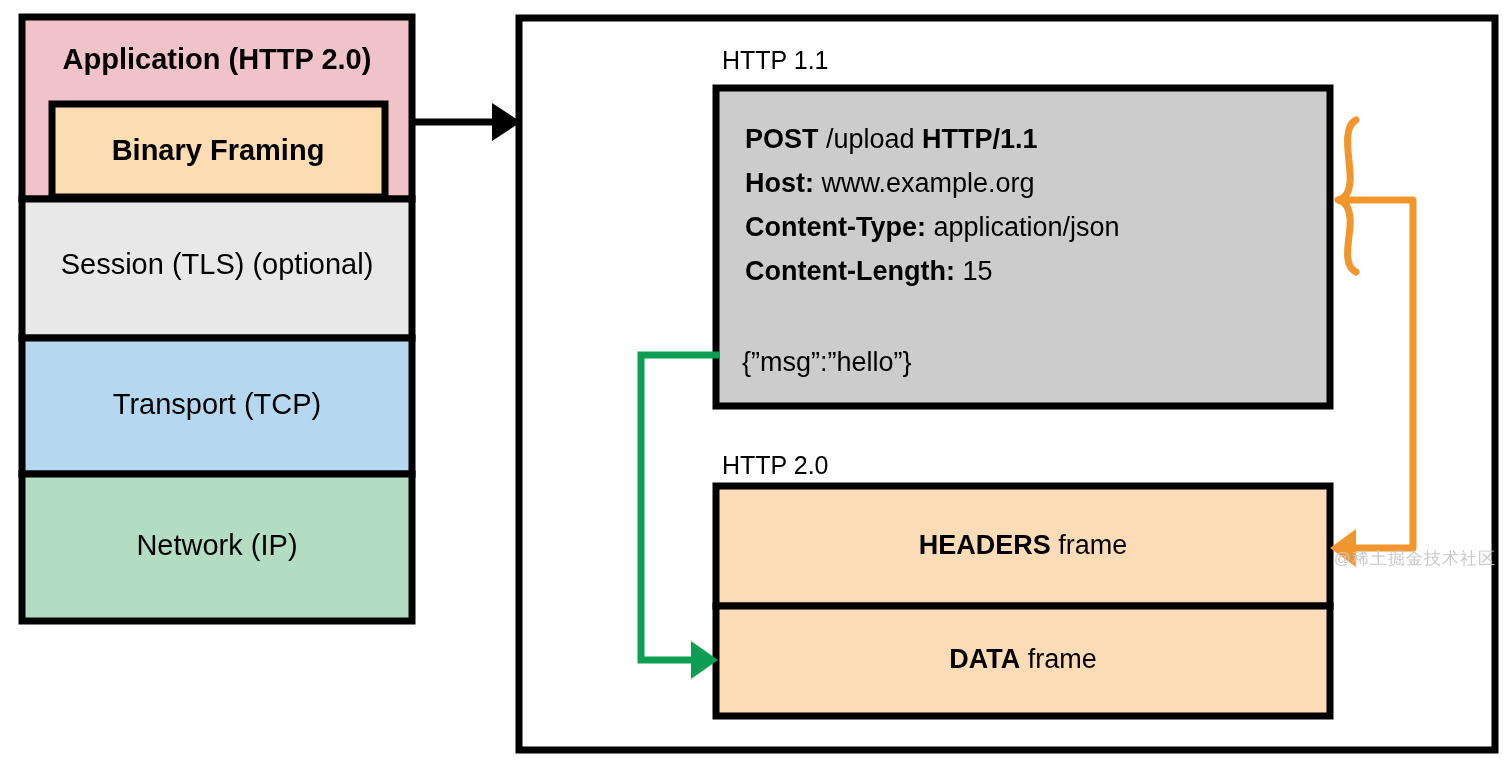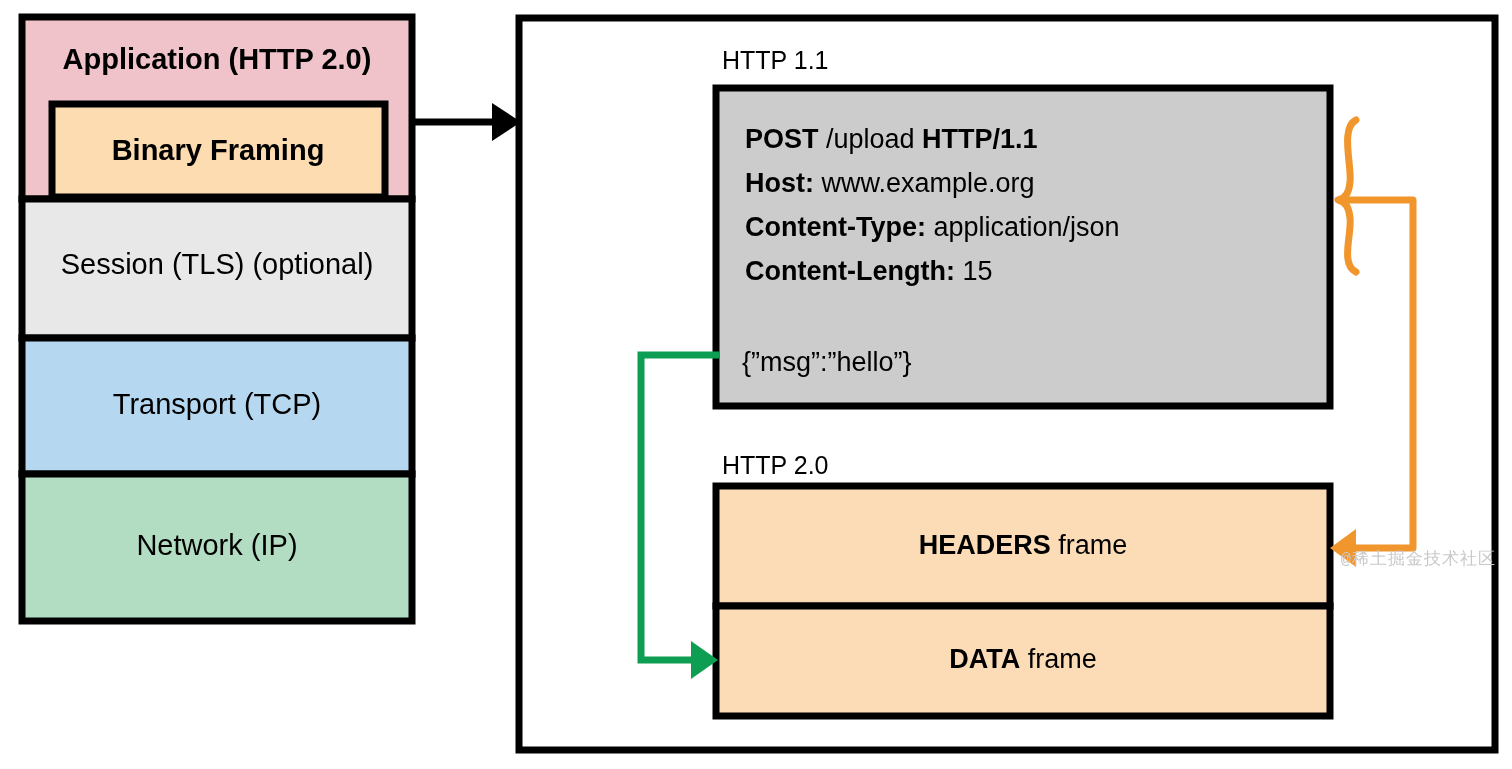--- a/index.html
+++ b/index.html
@@ -52,21 +52,21 @@
     text-anchor: start;
     dominant-baseline: alphabetic;
   }
   .msg-key { font-weight: bold; }
   .msg-val { font-weight: normal; }
   .frame-text { font-size: 27px; }
   .watermark {
     position: absolute;
     right: 16px;
     bottom: 8px;
-    font-family: Liberation Mono, monospace;
+    font-family: Liberation Sans, sans-serif;
     font-size: 17px;
     color: #c9c9c9;
     letter-spacing: 1px;
     white-space: nowrap;
     user-select: none;
   }
 </style>
 </head>
 <body>
 

